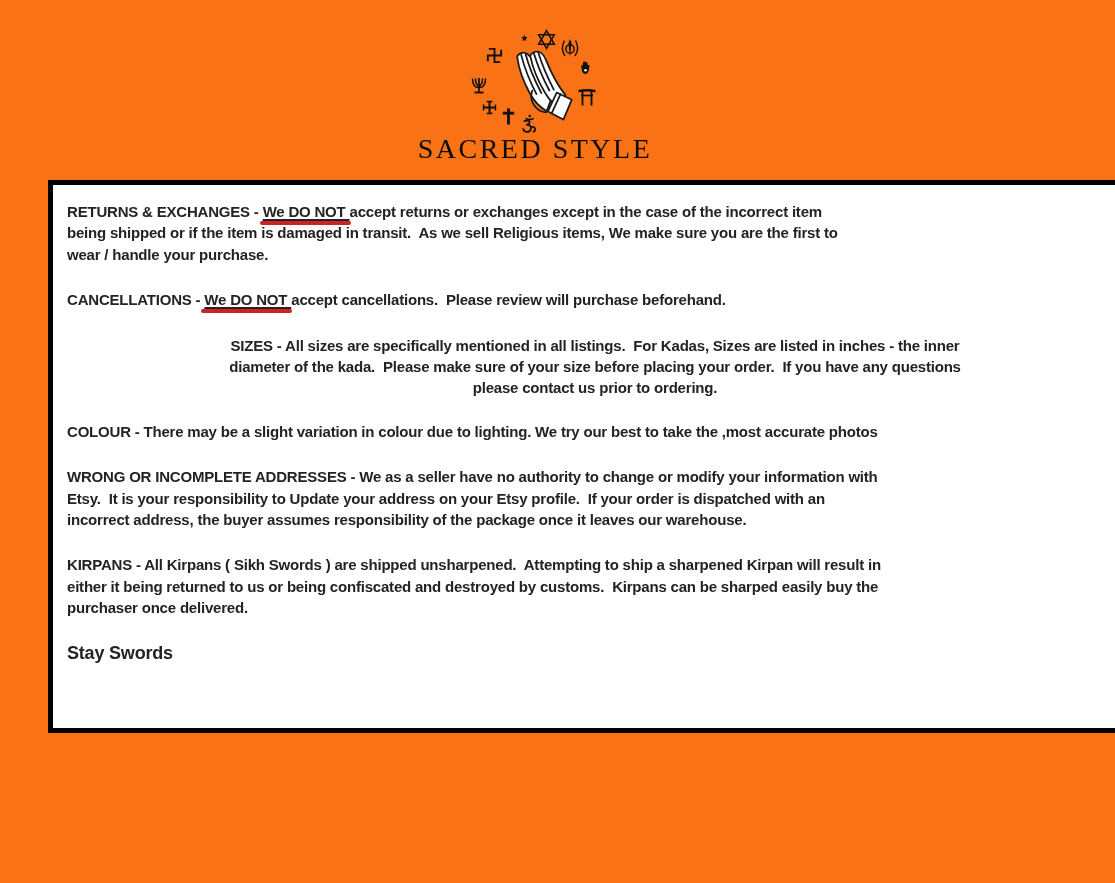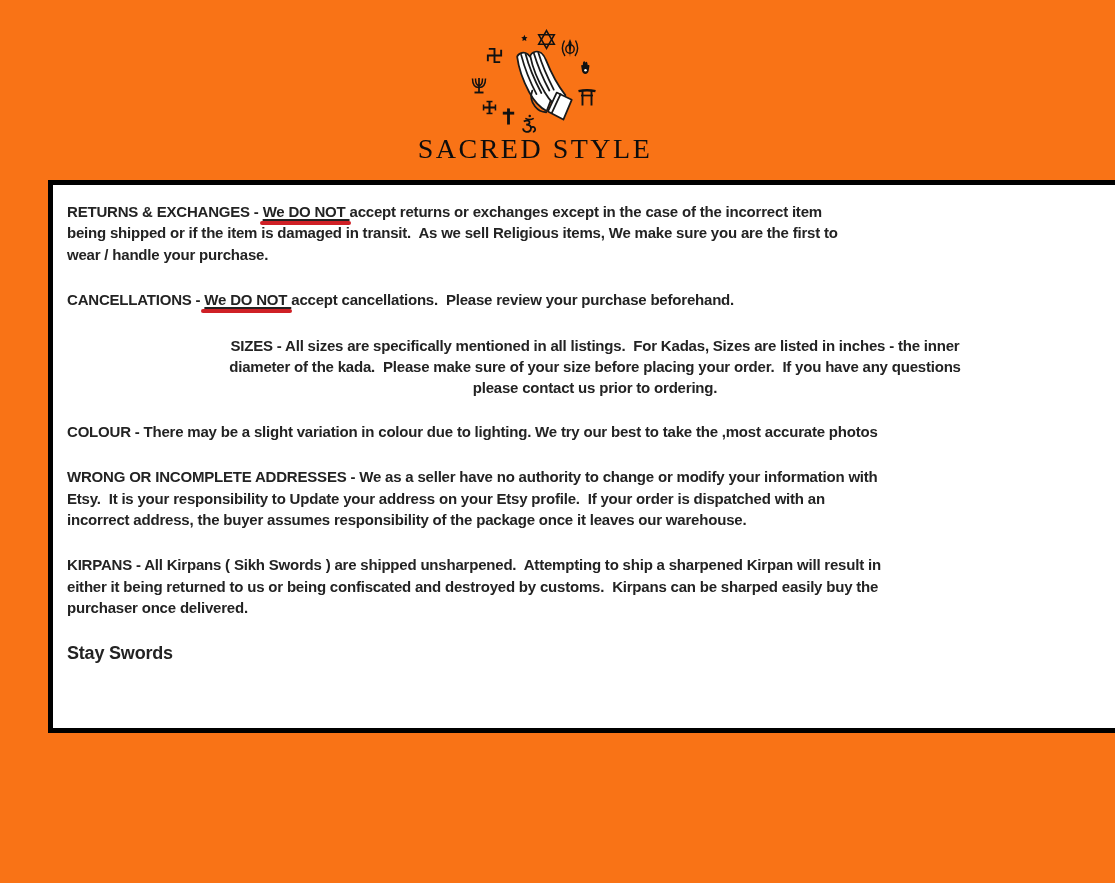--- a/index.html
+++ b/index.html
@@ -148,21 +148,21 @@
   </div>
 
   <div class="brand">SACRED STYLE</div>
 
   <div class="policy-box">
 
     <p class="para"><span>RETURNS &amp; EXCHANGES - </span><span class="donot">We DO NOT </span><span>accept returns or exchanges except in the case of the incorrect item
 being shipped or if the item is damaged in transit.  As we sell Religious items, We make sure you are the first to
 wear / handle your purchase.</span></p>
 
-    <p class="para"><span>CANCELLATIONS - </span><span class="donot">We DO NOT </span><span>accept cancellations.  Please review your purchase beforehand.</span></p>
+    <p class="para"><span>CANCELLATIONS - </span><span class="donot">We DO NOT </span><span>accept cancellations.  Please review will purchase beforehand.</span></p>
 
     <p class="para gap-lg">SIZES - All sizes are specifically mentioned in all listings.  For Kadas, Sizes are listed in inches - the inner
 diameter of the kada.  Please make sure of your size before placing your order.  If you have any questions
 please contact us prior to ordering.</p>
 
     <p class="para gap-md">COLOUR - There may be a slight variation in colour due to lighting. We try our best to take the ,most accurate photos</p>
 
     <p class="para">WRONG OR INCOMPLETE ADDRESSES - We as a seller have no authority to change or modify your information with
 Etsy.  It is your responsibility to Update your address on your Etsy profile.  If your order is dispatched with an
 incorrect address, the buyer assumes responsibility of the package once it leaves our warehouse.</p>

